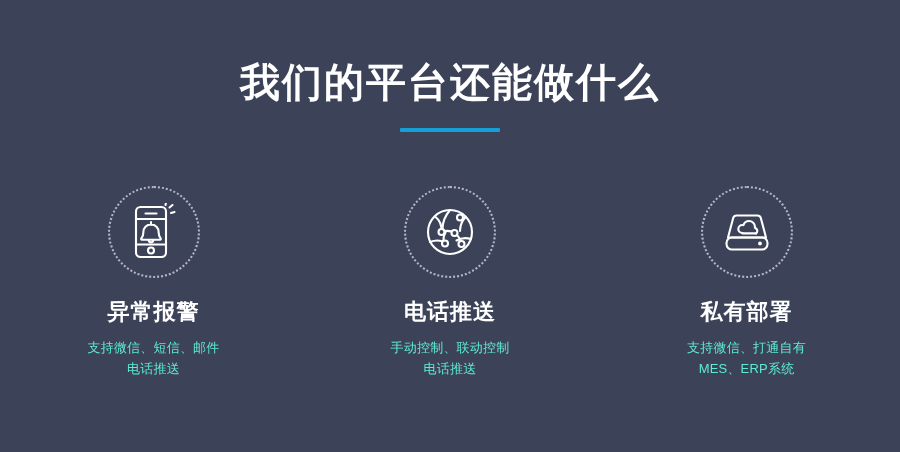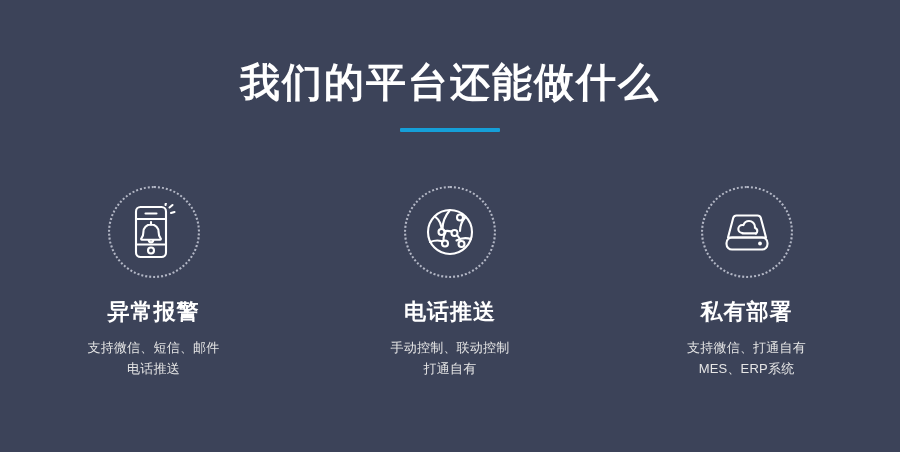--- a/index.html
+++ b/index.html
@@ -81,21 +81,21 @@
     margin-top: 20px;
     font-size: 22px;
     font-weight: bold;
     color: #ffffff;
     letter-spacing: 1px;
     line-height: 1.25;
   }
   .feature-desc {
     margin-top: 11px;
     font-size: 13px;
-    color: #e5e5e5;
+    color: #5eead4;
     line-height: 21px;
     letter-spacing: 0.2px;
     white-space: pre-line;
   }
 </style>
 </head>
 <body>
 
 <div class="slide">
 
@@ -145,21 +145,21 @@
             <circle cx="20.5" cy="29" r="3" fill="#3c4359"></circle>
             <circle cx="33.5" cy="30" r="3" fill="#3c4359"></circle>
             <circle cx="39" cy="14.5" r="3" fill="#3c4359"></circle>
             <circle cx="24" cy="40.5" r="3" fill="#3c4359"></circle>
             <circle cx="40.5" cy="41" r="3" fill="#3c4359"></circle>
           </svg>
         </span>
       </div>
       <div class="feature-title">电话推送</div>
       <div class="feature-desc">手动控制、联动控制
-打通自有</div>
+电话推送</div>
     </div>
 
 
     <div class="feature">
       <div class="icon-circle">
         <span>
           <svg width="58" height="52" viewBox="0 0 58 52" fill="none" stroke="#ffffff" stroke-width="2.1" stroke-linecap="round" stroke-linejoin="round">
             <path d="M18.5 9.5h21a3.5 3.5 0 0 1 3.3 2.4l5.2 19.6H10l5.2-19.6a3.5 3.5 0 0 1 3.3-2.4z"></path>
             <rect x="8.5" y="31.5" width="41" height="12" rx="5.5"></rect>
             <circle cx="42" cy="37.5" r="1.9" fill="#ffffff" stroke="none"></circle>

